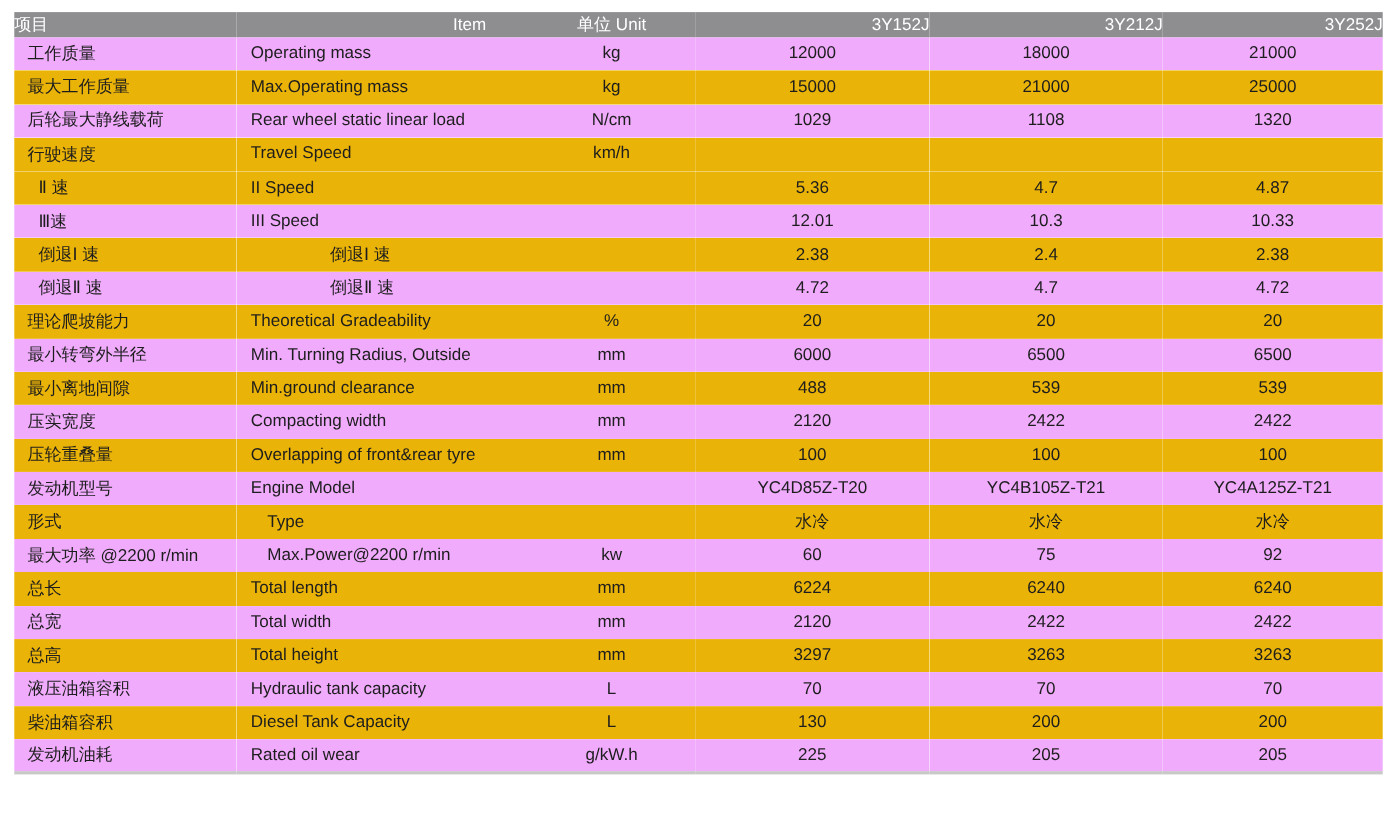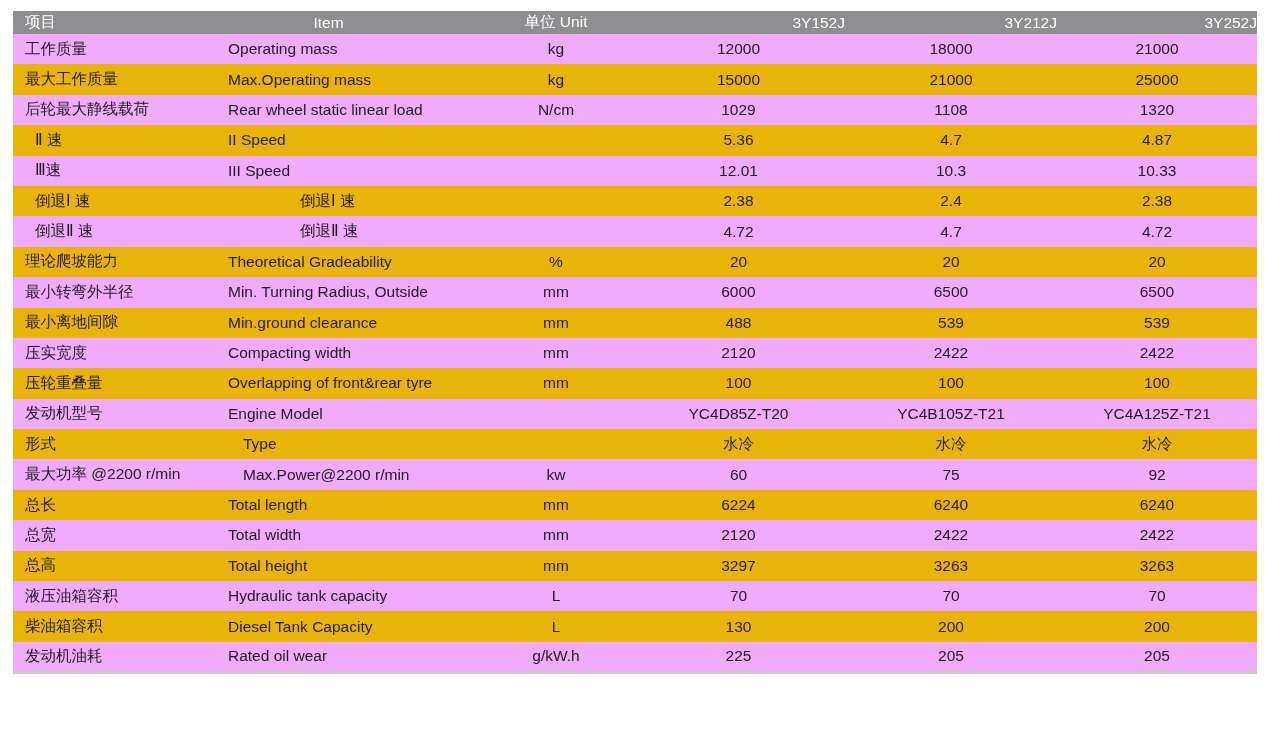--- a/index.html
+++ b/index.html
@@ -12,22 +12,22 @@
   table.spec{
     width:1244px;border-collapse:collapse;table-layout:fixed;
     border-bottom:3px solid #c8c8c8;
     font-size:15.5px;
   }
   col.c1{width:202px;} col.c2{width:265px;} col.c3{width:152px;}
   col.c4{width:213px;} col.c5{width:212px;} col.c6{width:200px;}
 
   thead tr{height:23px;background:#8e8e91;color:#ffffff;}
   thead th{font-weight:normal;font-size:15.5px;vertical-align:middle;padding:0;}
-  th.h-cn{text-align:left;padding-left:12px;}
-  th.h-item{text-align:center;padding-right:38px;}
+  th.h-cn{text-align:left;}
+  th.h-item{text-align:right;padding-right:38px;}
   th.h-unit{text-align:center;}
   th.h-model{text-align:right;}
 
   tbody tr{height:30.4px;background:#f0abfc;}
   tbody tr.alt{background:#eab308;}
   tbody td{vertical-align:middle;padding:0;white-space:nowrap;overflow:hidden;}
   td.cn{text-align:left;padding-left:12px;}
   td.cn.ind1{padding-left:22px;}
   td.en{text-align:left;padding-left:13px;}
   td.en.ind1{padding-left:28px;}
@@ -77,20 +77,28 @@
         </tr>
         <tr class="">
           <td class="cn">后轮最大静线载荷</td>
           <td class="en">Rear wheel static linear load</td>
           <td class="unit">N/cm</td>
           <td class="val">1029</td>
           <td class="val">1108</td>
           <td class="val">1320</td>
         </tr>
         <tr class="alt">
+          <td class="cn">行驶速度</td>
+          <td class="en">Travel Speed</td>
+          <td class="unit">km/h</td>
+          <td class="val"></td>
+          <td class="val"></td>
+          <td class="val"></td>
+        </tr>
+        <tr class="alt">
           <td class="cn ind1">Ⅱ 速</td>
           <td class="en">II Speed</td>
           <td class="unit"></td>
           <td class="val">5.36</td>
           <td class="val">4.7</td>
           <td class="val">4.87</td>
         </tr>
         <tr class="">
           <td class="cn ind1">Ⅲ速</td>
           <td class="en">III Speed</td>

